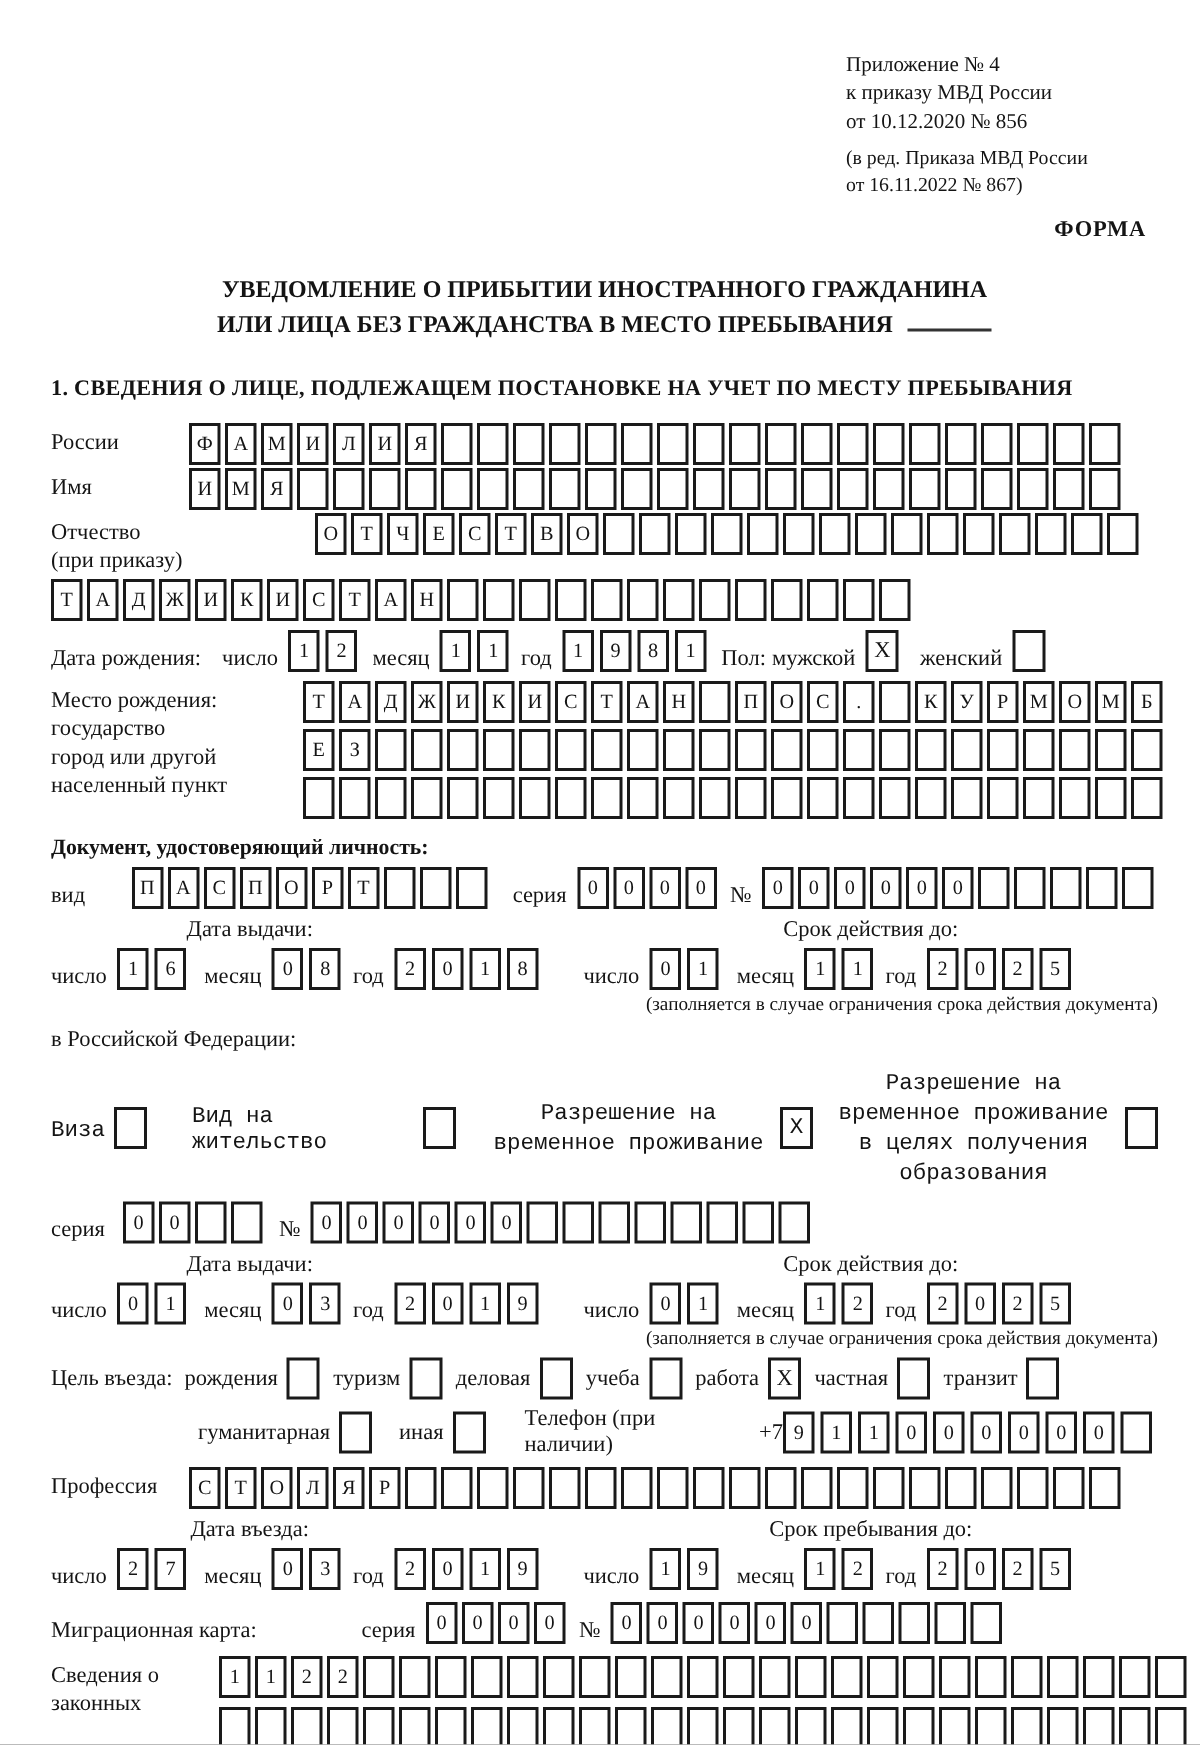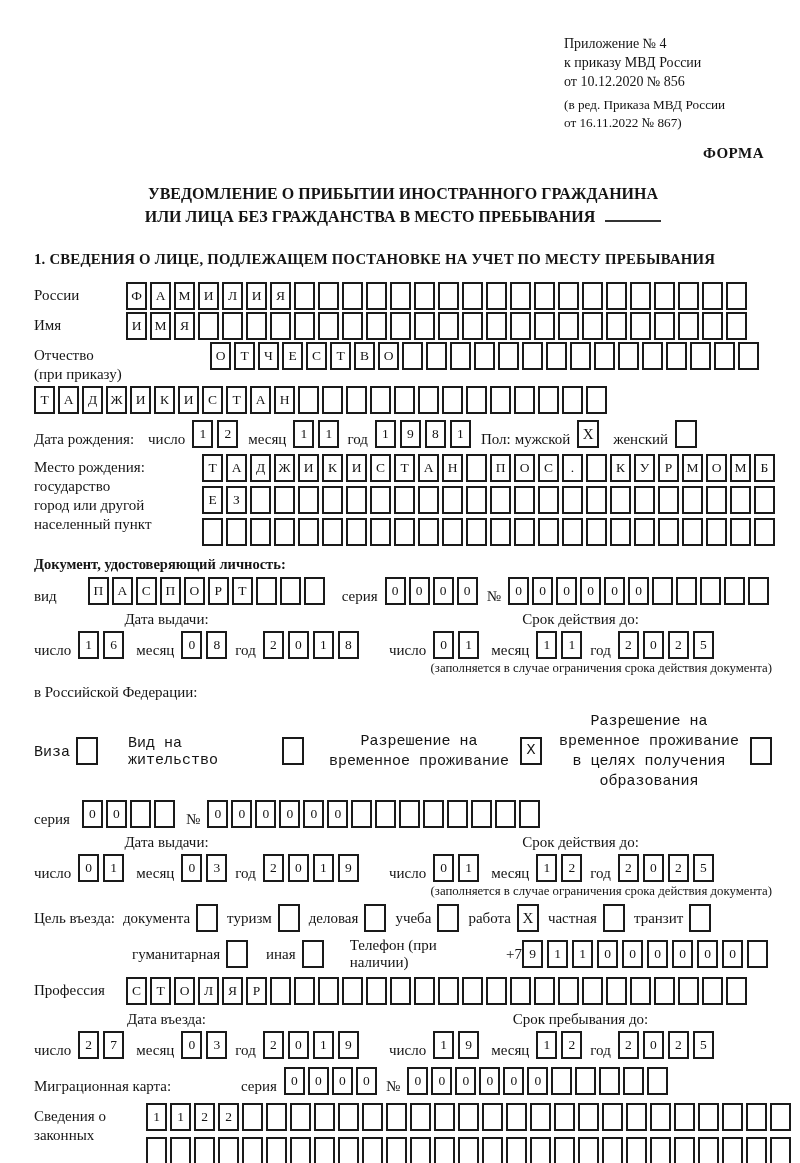--- a/index.html
+++ b/index.html
@@ -494,21 +494,21 @@
               <span class="cell">5</span>
             </span>
         </div>
         <div class="valid-note">(заполняется в случае ограничения срока действия документа)</div>
       </div>
     </div>
 
     <div class="purpose-line">
       <span class="t" style="margin-right:8px">Цель въезда:</span>
       <span class="og">
-          <span class="t">документа</span>
+          <span class="t">рождения</span>
           <span class="cbox"></span>
         </span>
       <span class="og">
           <span class="t">туризм</span>
           <span class="cbox"></span>
         </span>
       <span class="og">
           <span class="t">деловая</span>
           <span class="cbox"></span>
         </span>

